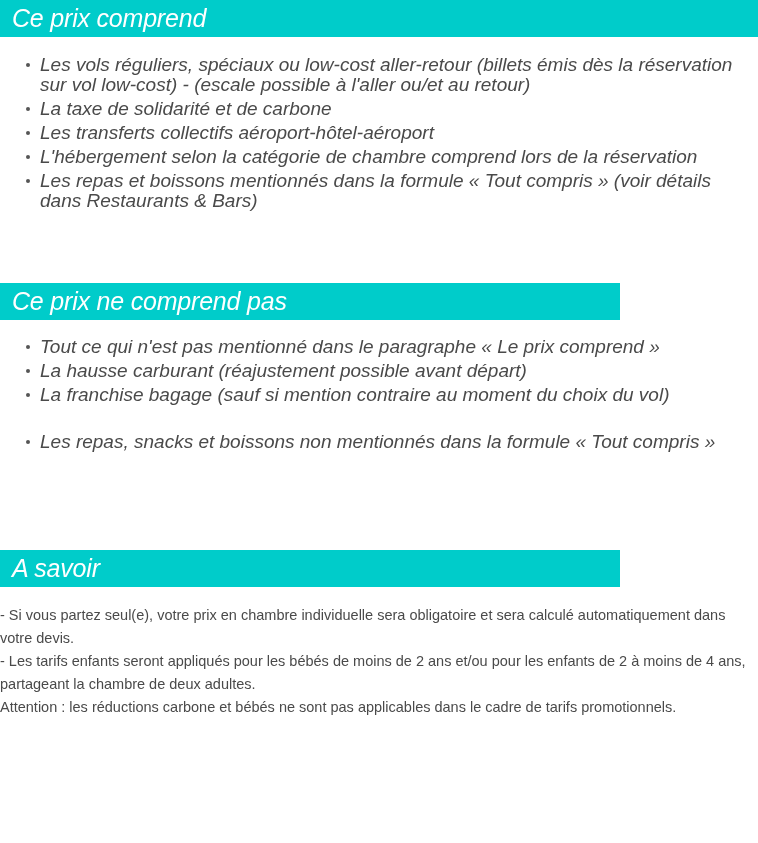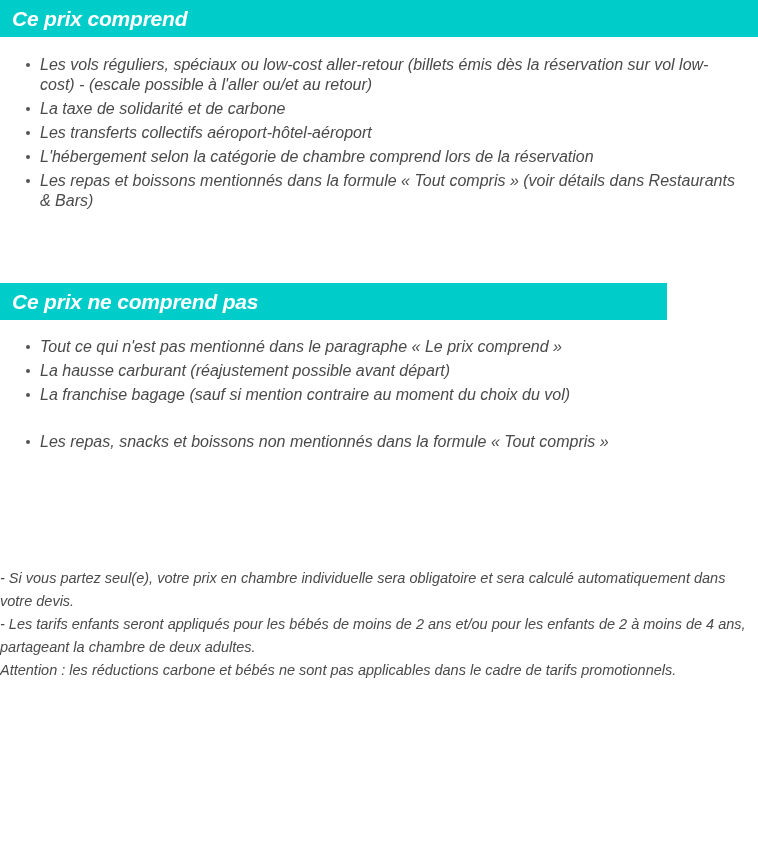--- a/index.html
+++ b/index.html
@@ -30,63 +30,62 @@
     height: 37px;
     display: flex;
     align-items: center;
     box-sizing: border-box;
     padding-left: 12px;
   }
   .band-full {
     width: 758px;
   }
   .band-inset {
-    width: 667px;
+    width: 620px;
   }
   .band-title {
     color: #ffffff;
     font-style: italic;
-    font-weight: bold;
-    font-size: 21px;
+    font-weight: normal;
+    font-size: 25px;
     letter-spacing: -0.2px;
     line-height: 1;
     white-space: nowrap;
     font-family: "Liberation Sans", "DejaVu Sans", sans-serif;
   }
 
   
   .list {
     list-style: none;
     margin: 0;
     padding: 0;
   }
   .list-item {
     position: relative;
     font-style: italic;
-    font-size: 16px;
+    font-size: 19px;
     line-height: 20px;
     color: #4a4a4a;
     padding-left: 40px;
     margin: 0 0 4px 0;
     padding-right: 20px;
   }
   .list-item::before {
     content: "";
     position: absolute;
     left: 26px;
     top: 8px;
     width: 4px;
     height: 4px;
     border-radius: 50%;
     background: #555555;
   }
 
   
   .para {
-    font-style: italic;
     font-size: 14.5px;
     line-height: 23px;
     color: #4a4a4a;
     margin: 0;
     padding: 0 8px 0 0;
   }
 
   
   .sec1-body { padding-top: 18px; }
   .gap-after-sec1 { height: 68px; }
@@ -132,20 +131,23 @@
     <ul class="list">
       <li class="list-item">Les repas, snacks et boissons non mentionnés dans la formule « Tout compris »</li>
     </ul>
 
     <div class="group-gap"></div>
 
   </div>
 
   <div class="gap-after-sec2"></div>
 
+  <div class="band band-inset">
+    <span class="band-title">A savoir</span>
+  </div>
 
   <div class="sec3-body">
     <p class="para">- Si vous partez seul(e), votre prix en chambre individuelle sera obligatoire et sera calculé automatiquement dans votre devis.</p>
     <p class="para">- Les tarifs enfants seront appliqués pour les bébés de moins de 2 ans et/ou pour les enfants de 2 à moins de 4 ans, partageant la chambre de deux adultes.</p>
     <p class="para">Attention : les réductions carbone et bébés ne sont pas applicables dans le cadre de tarifs promotionnels.</p>
   </div>
 
 </div>
 
 </body></html>

